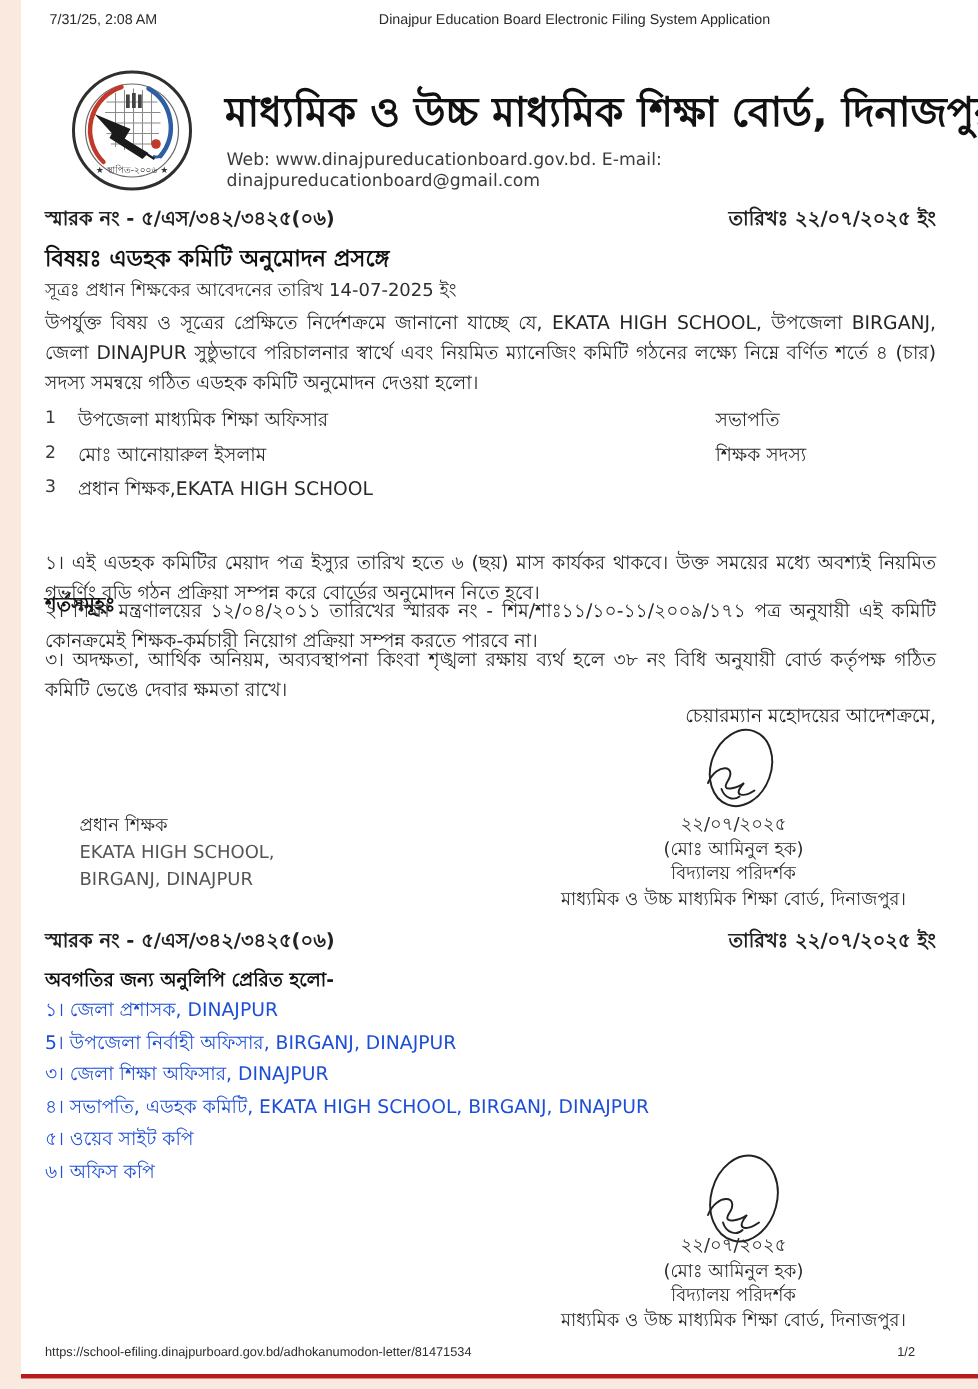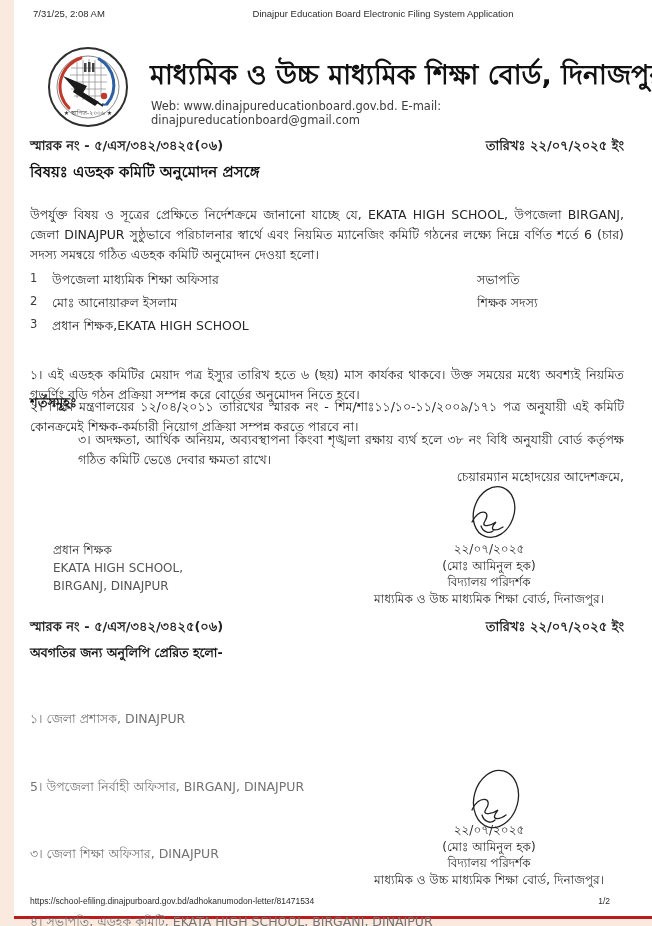--- a/index.html
+++ b/index.html
@@ -30,21 +30,21 @@
   .member-sl { width:22px; font-size:11.5px; color:#3a3a3a; }
   .member-name { flex:1; }
   .member-role { width:147px; }
   .cond-head { font-size:13px; font-weight:bold; color:#111;margin-top:45px; }
   .cond-item { font-size:12.5px; line-height:19.5px; text-align:justify; color:#262626; }
   .order-by { font-size:12.5px; color:#262626; text-align:right; }
   .addr-line { font-size:12px; line-height:18px; color:#2a2a2a;margin-left:23px; }
   .addr-line.latin { color:#555; }
   .sign-block { text-align:center; font-size:12px; line-height:16.5px; color:#2a2a2a; }
   .cc-head { font-size:12.5px; font-weight:bold; color:#111; }
-  .cc-item { font-size:12.5px; line-height:21.5px; color:#737373;margin-top:46px; }
+  .cc-item { font-size:12.5px; line-height:21.5px; color:#1d4ed8; }
   .footer-url { font-size:8.5px; color:#2b2b2b; font-family:"Liberation Sans",sans-serif; }
   .footer-page { font-size:8.5px; color:#2b2b2b; font-family:"Liberation Sans",sans-serif; }
   svg { display:block; }
 </style>
 </head>
 <body>
 
 <div class="page">
 
   <div class="abs meta-small" style="left:19px; top:8px;">7/31/25, 2:08 AM</div>
@@ -85,42 +85,43 @@
   </div>
   <div class="abs org-title" style="left:136px; top:54px;">মাধ্যমিক ও উচ্চ মাধ্যমিক শিক্ষা বোর্ড, দিনাজপুর</div>
   <div class="abs org-contact" style="left:137px; top:99px;">Web: www.dinajpureducationboard.gov.bd. E-mail: dinajpureducationboard@gmail.com</div>
 
   <div class="abs memo-row" style="top:136px;">
     <span class="memo-no">স্মারক নং - ৫/এস/৩৪২/৩৪২৫(০৬)</span>
     <span class="memo-date">তারিখঃ ২২/০৭/২০২৫ ইং</span>
   </div>
 
   <div class="abs subject" style="left:16px; top:160px;">বিষয়ঃ এডহক কমিটি অনুমোদন প্রসঙ্গে</div>
+  <div class="abs source" style="left:16px; top:184px;">সূত্রঃ প্রধান শিক্ষকের আবেদনের তারিখ 14-07-2025 ইং</div>
 
-  <div class="abs bodytext" style="left:16px; right:28px; top:205px;">উপর্যুক্ত বিষয় ও সূত্রের প্রেক্ষিতে নির্দেশক্রমে জানানো যাচ্ছে যে, EKATA HIGH SCHOOL, উপজেলা BIRGANJ, জেলা DINAJPUR সুষ্ঠুভাবে পরিচালনার স্বার্থে এবং নিয়মিত ম্যানেজিং কমিটি গঠনের লক্ষ্যে নিম্নে বর্ণিত শর্তে 6 (চার) সদস্য সমন্বয়ে গঠিত এডহক কমিটি অনুমোদন দেওয়া হলো।</div>
+  <div class="abs bodytext" style="left:16px; right:28px; top:205px;">উপর্যুক্ত বিষয় ও সূত্রের প্রেক্ষিতে নির্দেশক্রমে জানানো যাচ্ছে যে, EKATA HIGH SCHOOL, উপজেলা BIRGANJ, জেলা DINAJPUR সুষ্ঠুভাবে পরিচালনার স্বার্থে এবং নিয়মিত ম্যানেজিং কমিটি গঠনের লক্ষ্যে নিম্নে বর্ণিত শর্তে ৪ (চার) সদস্য সমন্বয়ে গঠিত এডহক কমিটি অনুমোদন দেওয়া হলো।</div>
 
   <div class="abs member-row" style="top:271px;">
     <span class="member-sl">1</span>
     <span class="member-name">উপজেলা মাধ্যমিক শিক্ষা অফিসার</span>
     <span class="member-role">সভাপতি</span>
   </div>
   <div class="abs member-row" style="top:294px;">
     <span class="member-sl">2</span>
     <span class="member-name">মোঃ আনোয়ারুল ইসলাম</span>
     <span class="member-role">শিক্ষক সদস্য</span>
   </div>
   <div class="abs member-row" style="top:317px;">
     <span class="member-sl">3</span>
     <span class="member-name">প্রধান শিক্ষক,EKATA HIGH SCHOOL</span>
   </div>
 
   <div class="abs cond-head" style="left:16px; top:348px;">শর্তসমূহঃ</div>
   <div class="abs cond-item" style="left:16px; right:28px; top:365px;">১। এই এডহক কমিটির মেয়াদ পত্র ইস্যুর তারিখ হতে ৬ (ছয়) মাস কার্যকর থাকবে। উক্ত সময়ের মধ্যে অবশ্যই নিয়মিত গভর্ণিং বডি গঠন প্রক্রিয়া সম্পন্ন করে বোর্ডের অনুমোদন নিতে হবে।</div>
   <div class="abs cond-item" style="left:16px; right:28px; top:397px;">২। শিক্ষা মন্ত্রণালয়ের ১২/০৪/২০১১ তারিখের স্মারক নং - শিম/শাঃ১১/১০-১১/২০০৯/১৭১ পত্র অনুযায়ী এই কমিটি কোনক্রমেই শিক্ষক-কর্মচারী নিয়োগ প্রক্রিয়া সম্পন্ন করতে পারবে না।</div>
-  <div class="abs cond-item" style="left:16px; right:28px; top:430px;margin-left:48px;">৩। অদক্ষতা, আর্থিক অনিয়ম, অব্যবস্থাপনা কিংবা শৃঙ্খলা রক্ষায় ব্যর্থ হলে ৩৮ নং বিধি অনুযায়ী বোর্ড কর্তৃপক্ষ গঠিত কমিটি ভেঙে দেবার ক্ষমতা রাখে।</div>
+  <div class="abs cond-item" style="left:16px; right:28px; top:430px;">৩। অদক্ষতা, আর্থিক অনিয়ম, অব্যবস্থাপনা কিংবা শৃঙ্খলা রক্ষায় ব্যর্থ হলে ৩৮ নং বিধি অনুযায়ী বোর্ড কর্তৃপক্ষ গঠিত কমিটি ভেঙে দেবার ক্ষমতা রাখে।</div>
 
   <div class="abs order-by" style="right:28px; top:468px;">চেয়ারম্যান মহোদয়ের আদেশক্রমে,</div>
 
   <div class="abs" style="left:440px; top:484px; width:100px; height:58px;">
     <svg width="100" height="58" viewBox="0 0 100 58">
       <ellipse cx="40" cy="28" rx="20" ry="26" transform="rotate(20 40 28)" fill="none" stroke="#222" stroke-width="1.3"></ellipse>
       <path d="M18 38 c6 -14 20 -12 13 -1 c-5 8 7 4 11 1 c-9 10 1 9 7 5 m-22 -1 c2 6 8 8 12 5" fill="none" stroke="#222" stroke-width="1.3" stroke-linecap="round"></path>
     </svg>
   </div>
   <div class="abs sign-block" style="right:28px; top:541px; width:270px;">

